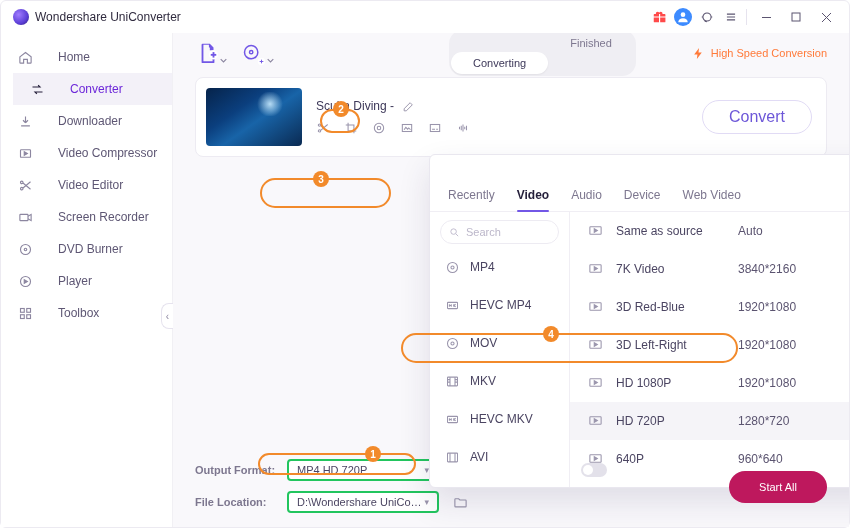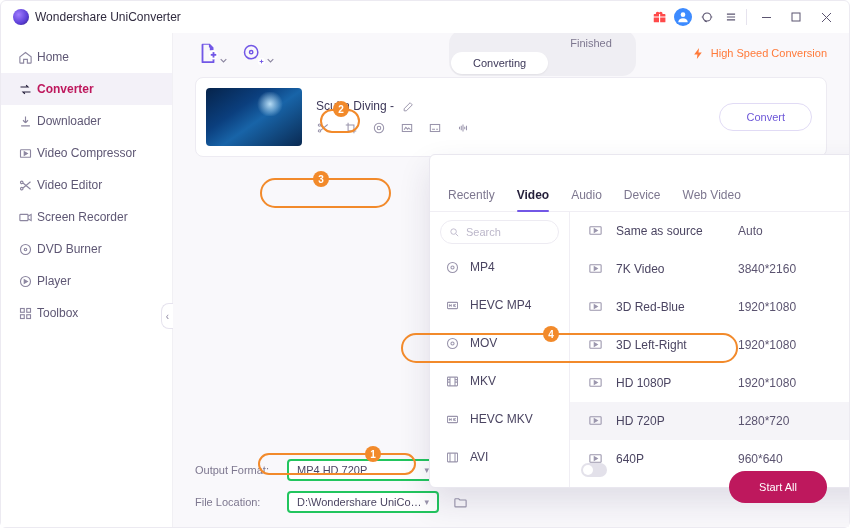--- a/index.html
+++ b/index.html
@@ -10,41 +10,41 @@
   .titlebar .logo-dot { width: 16px; height: 16px; border-radius: 50%; background: radial-gradient(circle at 35% 35%, #a07cff, #5b3ed6 60%, #2a1a6f); margin: 0 6px 0 4px; }
   .titlebar .title { font-size: 12px; font-weight: 500; }
   .titlebar .spacer { flex: 1; }
   .t-icon { width: 22px; height: 22px; display: flex; align-items: center; justify-content: center; color: #5b5470; border-radius: 50%; margin-left: 2px; }
   .t-icon svg { width: 14px; height: 14px; }
   .t-avatar { width: 18px; height: 18px; border-radius: 50%; background: #3d8bff; display: flex; align-items: center; justify-content: center; }
   .win-btn { width: 30px; height: 26px; display: flex; align-items: center; justify-content: center; color: #5b5470; }
   
   .body { flex: 1; display: flex; overflow: hidden; }
   .sidebar { width: 172px; background: #fff; padding: 8px 0; border-right: 1px solid #f1f0f4; position: relative; }
-  .side-item { height: 32px; display: flex; align-items: center; padding-left: 16px; color: #5e5774; font-size: 12px; gap: 4px; cursor: pointer; }
-  .side-item.active { background: #f3f1f8; color: #be185d; font-weight: 700; }
+  .side-item { height: 32px; display: flex; align-items: center; padding-left: 16px; color: #5e5774; font-size: 12px; gap: 25px; cursor: pointer; }
+  .side-item.active { background: #f3f1f8; color: #6d28d9; font-weight: 400; margin-left: 12px; }
   .side-item .ic { width: 16px; height: 16px; color: #8c86a0; display: flex; align-items: center; justify-content: center; }
   .side-item.active .ic { color: #241f3a; }
   .collapser { position: absolute; right: -1px; top: 270px; width: 12px; height: 26px; border: 1px solid #e6e3ee; border-right: none; border-radius: 8px 0 0 8px; background: #fff; display: flex; align-items: center; justify-content: center; color: #8c86a0; font-size: 10px; }
   .main { flex: 1; background: #f9f8fb; display: flex; flex-direction: column; position: relative; }
   
   .toolbar { height: 40px; display: flex; align-items: center; padding: 0 22px; gap: 18px; }
   .tool-btn { position: relative; width: 26px; height: 26px; display: flex; align-items: center; justify-content: center; }
   .tool-seg { display: flex; background: #efeef3; border-radius: 14px; padding: 2px; margin-left: auto; margin-right: 38px; }
   .seg-btn { font-size: 11px; color: #7d778f; padding: 5px 22px; border-radius: 12px; cursor: pointer; }
   .seg-btn.on { background: #fff; color: #3c3758; box-shadow: 0 1px 2px rgba(0,0,0,.06); margin-top: 20px; }
   .hsconv { color: #ff7a3a; font-size: 11px; display: flex; align-items: center; gap: 6px; }
   
   .card { margin: 4px 22px 0; background: #fff; border: 1px solid #edebf2; border-radius: 8px; padding: 10px 14px 10px 10px; display: flex; align-items: center; gap: 14px; position: relative; }
   .thumb { width: 96px; height: 58px; border-radius: 4px; background: linear-gradient(145deg,#06234a 0%, #0b3f7e 35%, #1864a8 55%, #0a2a52 100%); position: relative; overflow: hidden; }
   .thumb .light { position: absolute; top: 4px; left: 50px; width: 28px; height: 24px; background: radial-gradient(circle, rgba(200,235,255,.9), rgba(200,235,255,0) 70%); }
   .file-title { font-size: 12px; color: #3c3758; display: flex; align-items: center; gap: 8px; }
   .file-tools { display: flex; gap: 14px; margin-top: 8px; color: #9a95ac; }
   .file-tools svg { width: 14px; height: 14px; }
-  .convert-btn { position: absolute; right: 14px; top: 50%; transform: translateY(-50%); padding: 7px 26px; border: 1px solid #e1dbf5; border-radius: 18px; color: #6d57d8; font-size: 11px; background: #fff; cursor: pointer; }
+  .convert-btn { position: absolute; right: 14px; top: 50%; transform: translateY(-50%); padding: 7px 26px; border: 1px solid #e1dbf5; border-radius: 18px; color: #6d57d8; font-size: 16px; background: #fff; cursor: pointer; }
   
   .panel { position: absolute; left: 256px; top: 121px; width: 487px; height: 334px; background: #fff; border: 1px solid #e9e7ef; border-radius: 6px; box-shadow: 0 14px 32px rgba(40,30,80,.12); display: flex; flex-direction: column; overflow: hidden; }
   .p-tabs { display: flex; gap: 22px; padding: 8px 18px 0 18px; border-bottom: 1px solid #f0eef4; font-size: 12px; color: #7d778f; }
   .p-tab { padding-bottom: 9px; cursor: pointer; position: relative; margin-top: 25px; }
   .p-tab.active { color: #241f3a; font-weight: 600; }
   .p-tab.active::after { content: ""; position: absolute; left: 0; right: 0; bottom: -1px; height: 2px; background: #7257e6; border-radius: 2px; }
   .p-body { flex: 1; display: flex; overflow: hidden; }
   .fmt-col { width: 140px; display: flex; flex-direction: column; border-right: 1px solid #f0eef4; }
   .search { margin: 8px 10px 4px; height: 24px; border: 1px solid #edebf2; border-radius: 12px; display: flex; align-items: center; padding: 0 8px; color: #bcb7ca; font-size: 11px; gap: 6px; }
   .fmt-list { flex: 1; overflow: hidden; }
@@ -52,21 +52,21 @@
   .fmt-item .ic { width: 16px; height: 16px; color: #9a95ac; display: flex; align-items: center; justify-content: center; }
   .res-col { flex: 1; overflow: hidden; }
   .res-item { height: 38px; display: flex; align-items: center; padding-left: 18px; font-size: 12px; color: #4b4562; cursor: pointer; }
   .res-item .ic { width: 16px; height: 16px; margin-right: 12px; color: #9a95ac; display: flex; }
   .res-item .r-name { width: 122px; }
   .res-item .r-res { width: 120px; color: #5b5470; }
   .res-item.sel { background: #f5f4f8; }
   
   .footer { margin-top: auto; padding: 0 22px 14px; display: flex; flex-direction: column; gap: 10px; font-size: 11px; color: #7d778f; }
   .f-row { display: flex; align-items: center; gap: 10px; }
-  .f-label { width: 82px; }
+  .f-label { width: 82px; font-weight: bold; }
   .f-sel { min-width: 140px; height: 22px; border: 2px solid #22c55e; border-radius: 4px; background: #fff; display: flex; align-items: center; padding: 0 8px; color: #4b4562; justify-content: space-between; cursor: pointer; }
   .f-sel .caret { color: #9a95ac; font-size: 9px; }
   .toggle { width: 26px; height: 14px; border-radius: 8px; background: #e3e1ea; position: relative; }
   .toggle::after { content: ""; position: absolute; left: 2px; top: 2px; width: 10px; height: 10px; border-radius: 50%; background: #fff; }
   .start-all { position: absolute; right: 22px; bottom: 24px; padding: 10px 30px; border-radius: 20px; background: #be185d; color: #fff; font-size: 11px; cursor: pointer; }
   
   .ann { position: absolute; border: 2px solid #f28a2b; border-radius: 18px; pointer-events: none; z-index: 20; }
   .ann-n { position: absolute; width: 16px; height: 16px; border-radius: 50%; background: #f28a2b; color: #fff; font-size: 10px; display: flex; align-items: center; justify-content: center; z-index: 21; pointer-events: none; font-weight: 600; }
   
   svg { display:block; }

